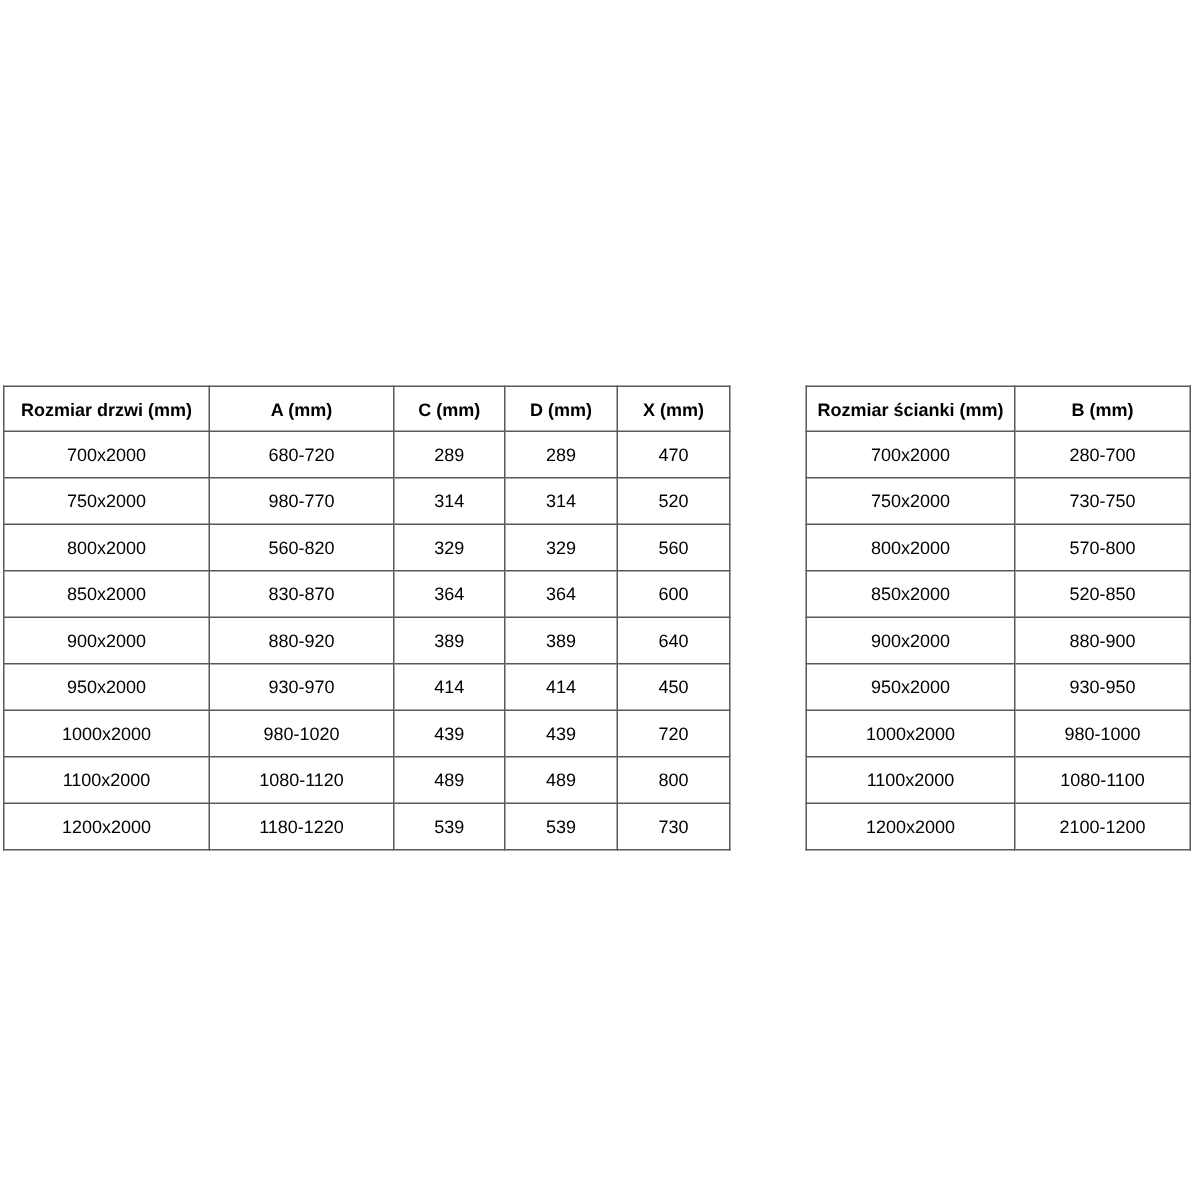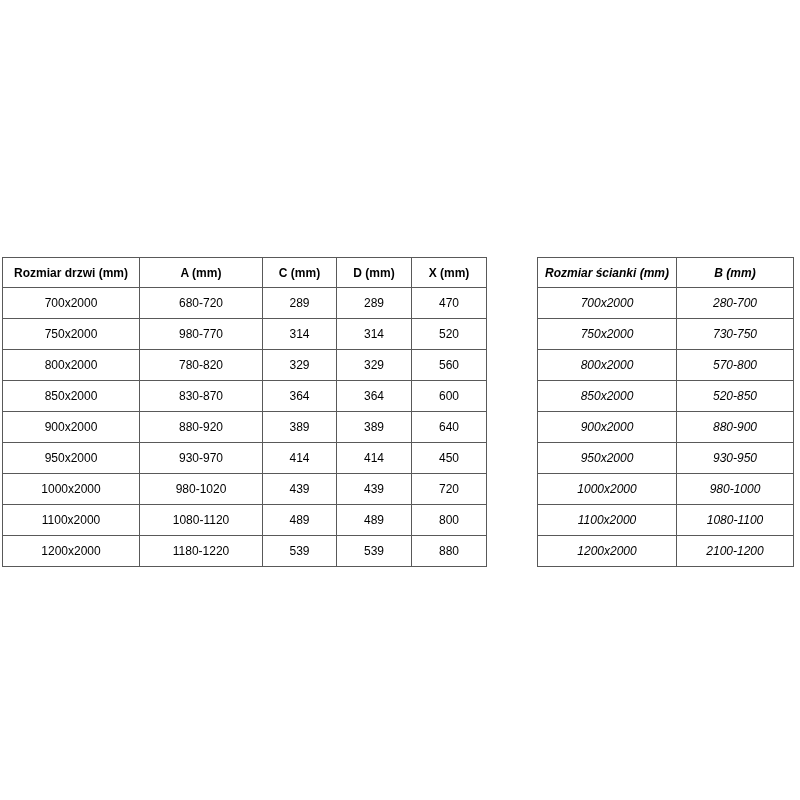--- a/index.html
+++ b/index.html
@@ -37,21 +37,21 @@
   }
   table.size-table th {
     font-weight: bold;
     height: 30px;
   }
   table.size-table td {
     font-weight: normal;
     height: 31px;
   }
   #door-table { left: 2px;   top: 245px; width: 484px; }
-  #wall-table { left: 537px; top: 245px; width: 256px; font-style: italic; }
+  #wall-table { left: 537px; top: 245px; width: 256px; }
 </style>
 </head>
 <body>
 
 <div class="canvas">
   <table id="door-table" class="size-table">
       <colgroup>
         <col style="width: 137px;">
         <col style="width: 123px;">
         <col style="width: 74px;">
@@ -77,21 +77,21 @@
         </tr>
         <tr>
           <td>750x2000</td>
           <td>980-770</td>
           <td>314</td>
           <td>314</td>
           <td>520</td>
         </tr>
         <tr>
           <td>800x2000</td>
-          <td>780-820</td>
+          <td>560-820</td>
           <td>329</td>
           <td>329</td>
           <td>560</td>
         </tr>
         <tr>
           <td>850x2000</td>
           <td>830-870</td>
           <td>364</td>
           <td>364</td>
           <td>600</td>
@@ -122,21 +122,21 @@
           <td>1080-1120</td>
           <td>489</td>
           <td>489</td>
           <td>800</td>
         </tr>
         <tr>
           <td>1200x2000</td>
           <td>1180-1220</td>
           <td>539</td>
           <td>539</td>
-          <td>880</td>
+          <td>730</td>
         </tr>
       </tbody>
     </table>
   <table id="wall-table" class="size-table">
       <colgroup>
         <col style="width: 139px;">
         <col style="width: 117px;">
       </colgroup>
       <thead>
         <tr>

